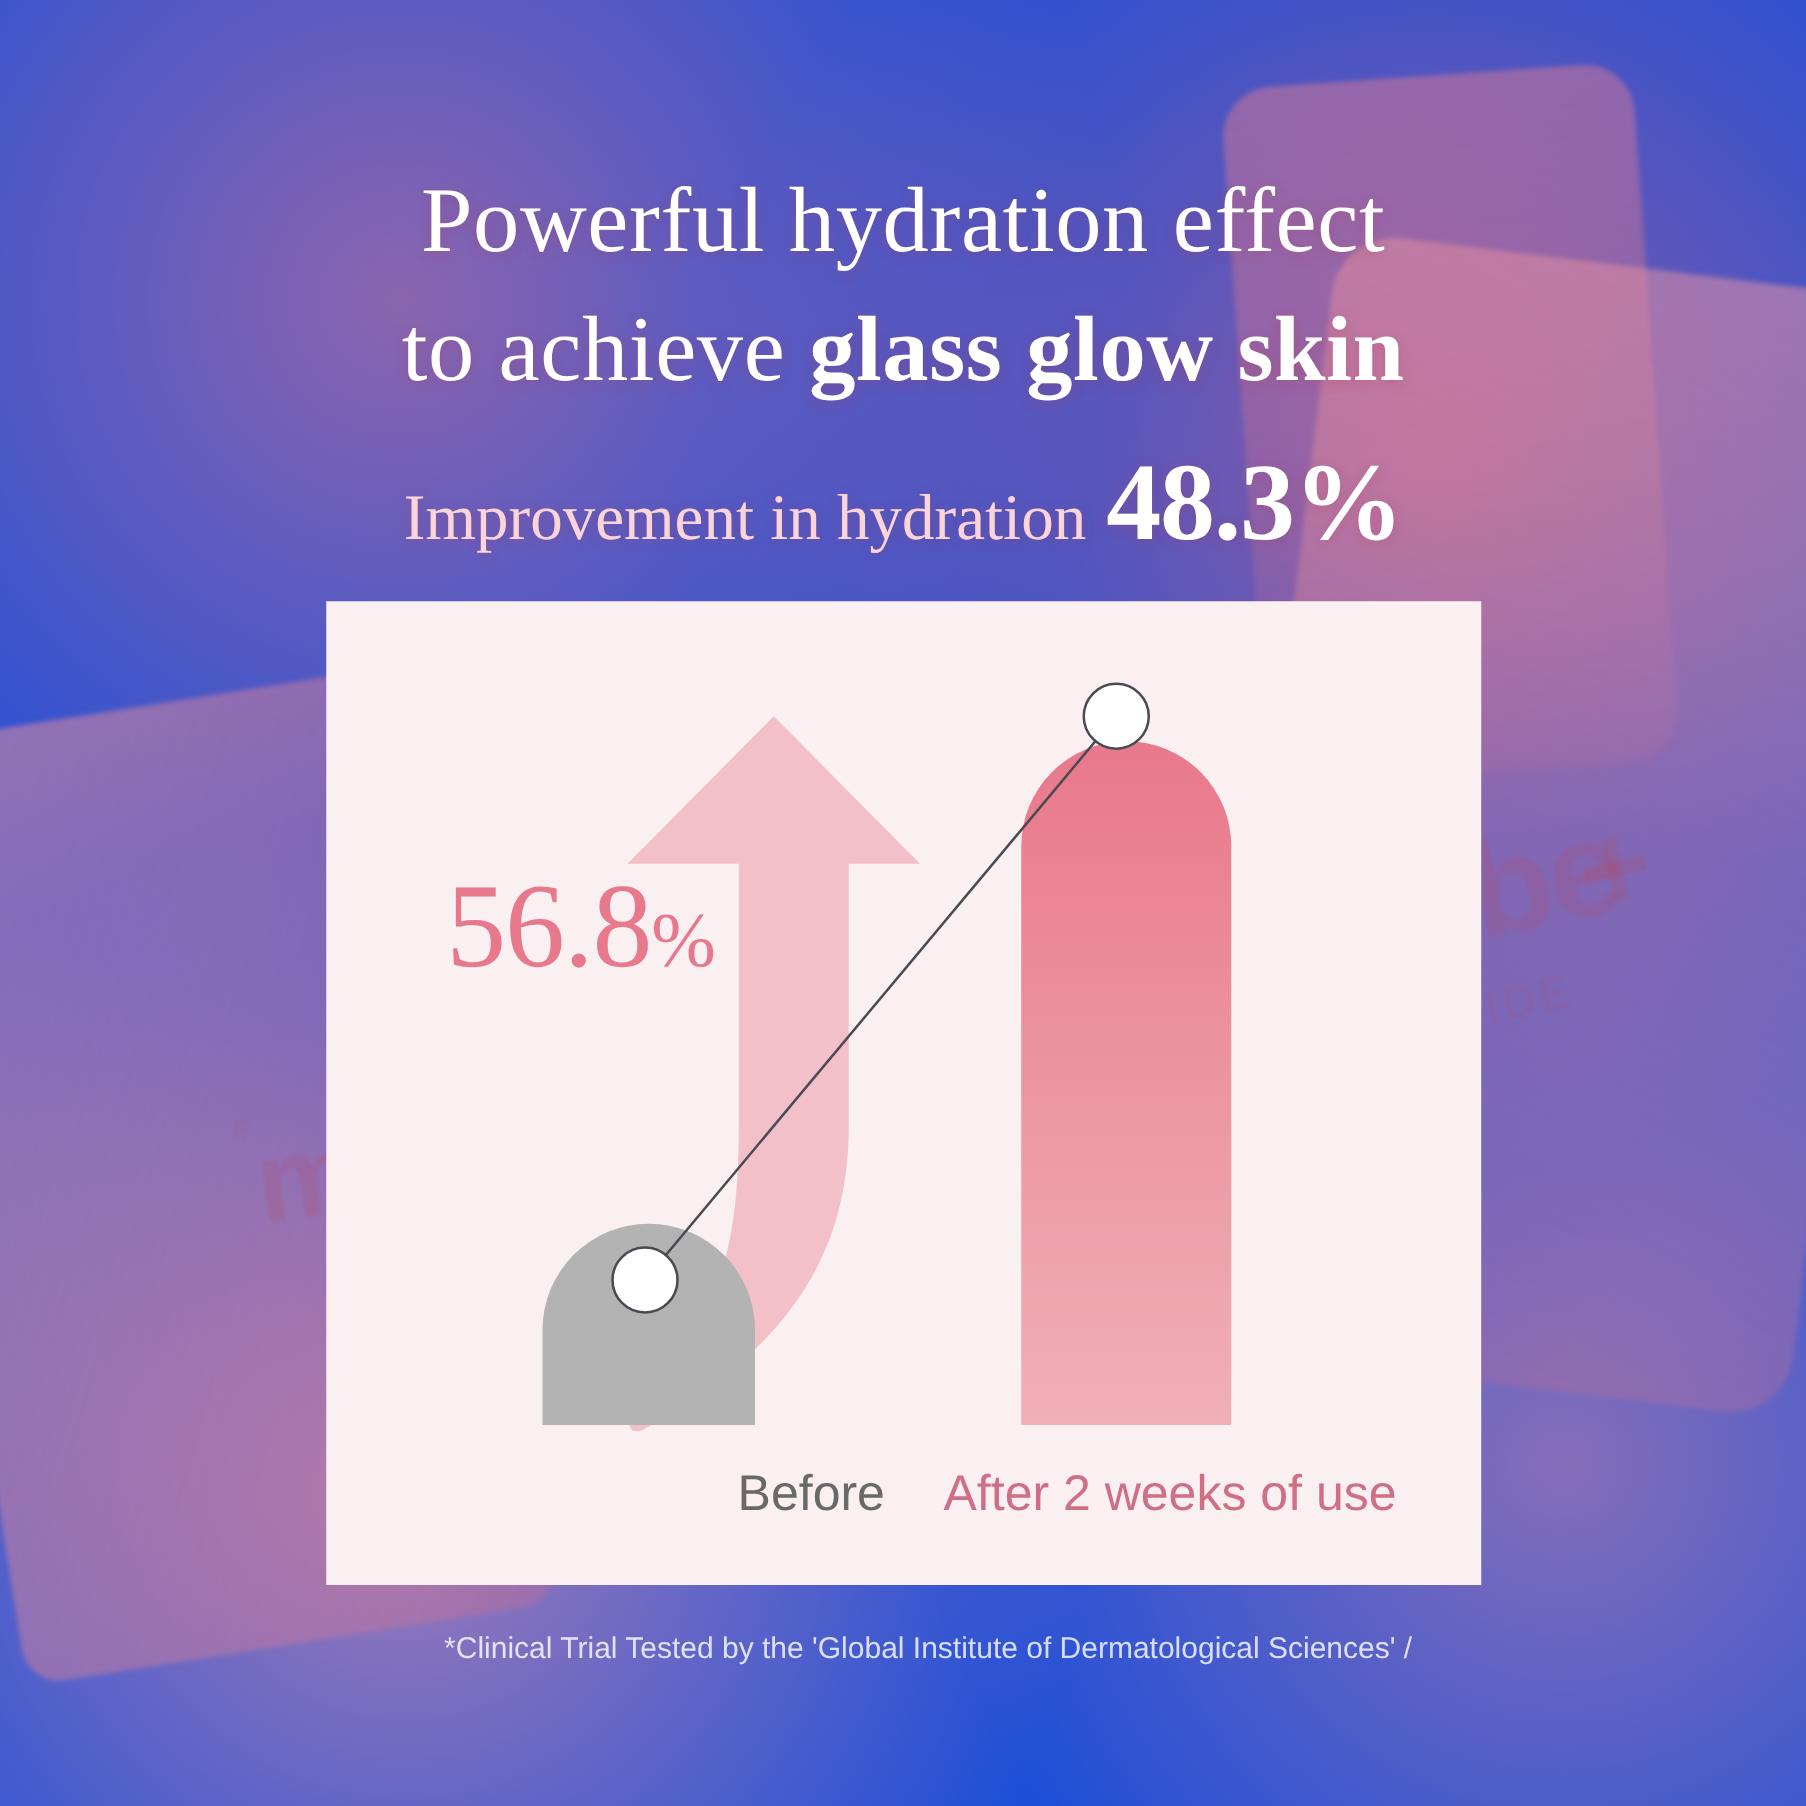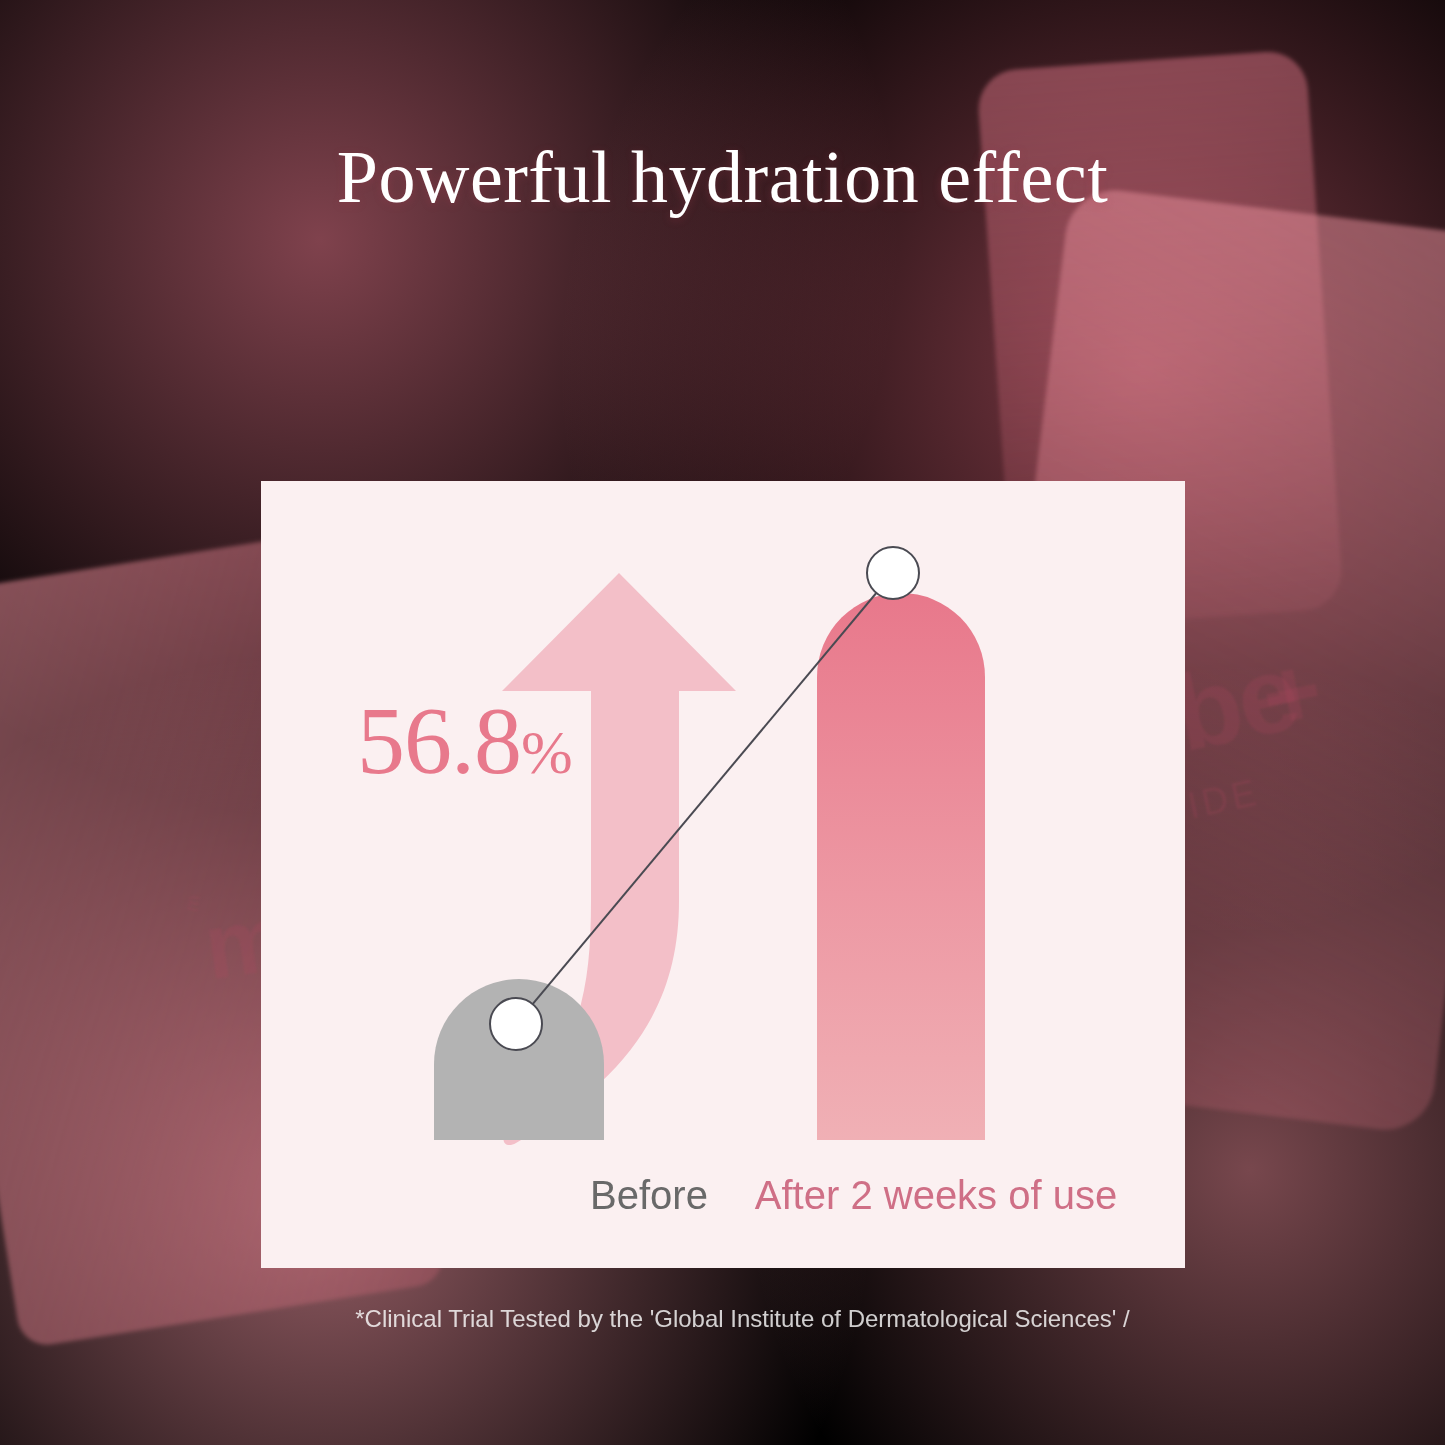--- a/index.html
+++ b/index.html
@@ -10,21 +10,21 @@
     width: 1445px;
     height: 1445px;
     overflow: hidden;
     font-family: "Liberation Sans", sans-serif;
   }
 
   #poster {
     position: relative;
     width: 1445px;
     height: 1445px;
-    background: #000000;
+    background: #1d4ed8;
     overflow: hidden;
   }
 
   
   .bg-wash {
     position: absolute;
     pointer-events: none;
   }
   .wash-a {
     left: -120px; top: -200px;
@@ -240,22 +240,26 @@
   <svg class="wm-logo" viewBox="0 0 54 54">
     <rect x="21" y="2" width="12" height="50" fill="rgba(180,72,94,0.20)"></rect>
     <rect x="2" y="21" width="50" height="12" fill="rgba(180,72,94,0.20)"></rect>
   </svg>
   <div class="wm-text wm-mide">IIDE</div>
   <div class="wm-text wm-m">m</div>
   <div class="wm-text wm-mini">m</div>
 
   <div class="headline">
     <span class="hl-line">Powerful hydration effect</span>
-  </div>
-
+    <span class="hl-line"><span>to achieve </span><span class="hl-strong">glass glow skin</span></span>
+  </div>
+
+  <div class="subline">
+    <span class="sub-label">Improvement in hydration</span><span class="sub-value">48.3%</span>
+  </div>
 
   <div class="card">
 
     <svg class="chart-svg" viewBox="0 0 924 787">
       <defs>
         <linearGradient id="barGrad" x1="0" y1="0" x2="0" y2="1">
           <stop offset="0%" stop-color="#e8788b"></stop>
           <stop offset="55%" stop-color="#ed98a3"></stop>
           <stop offset="100%" stop-color="#f0b0b5"></stop>
         </linearGradient>

